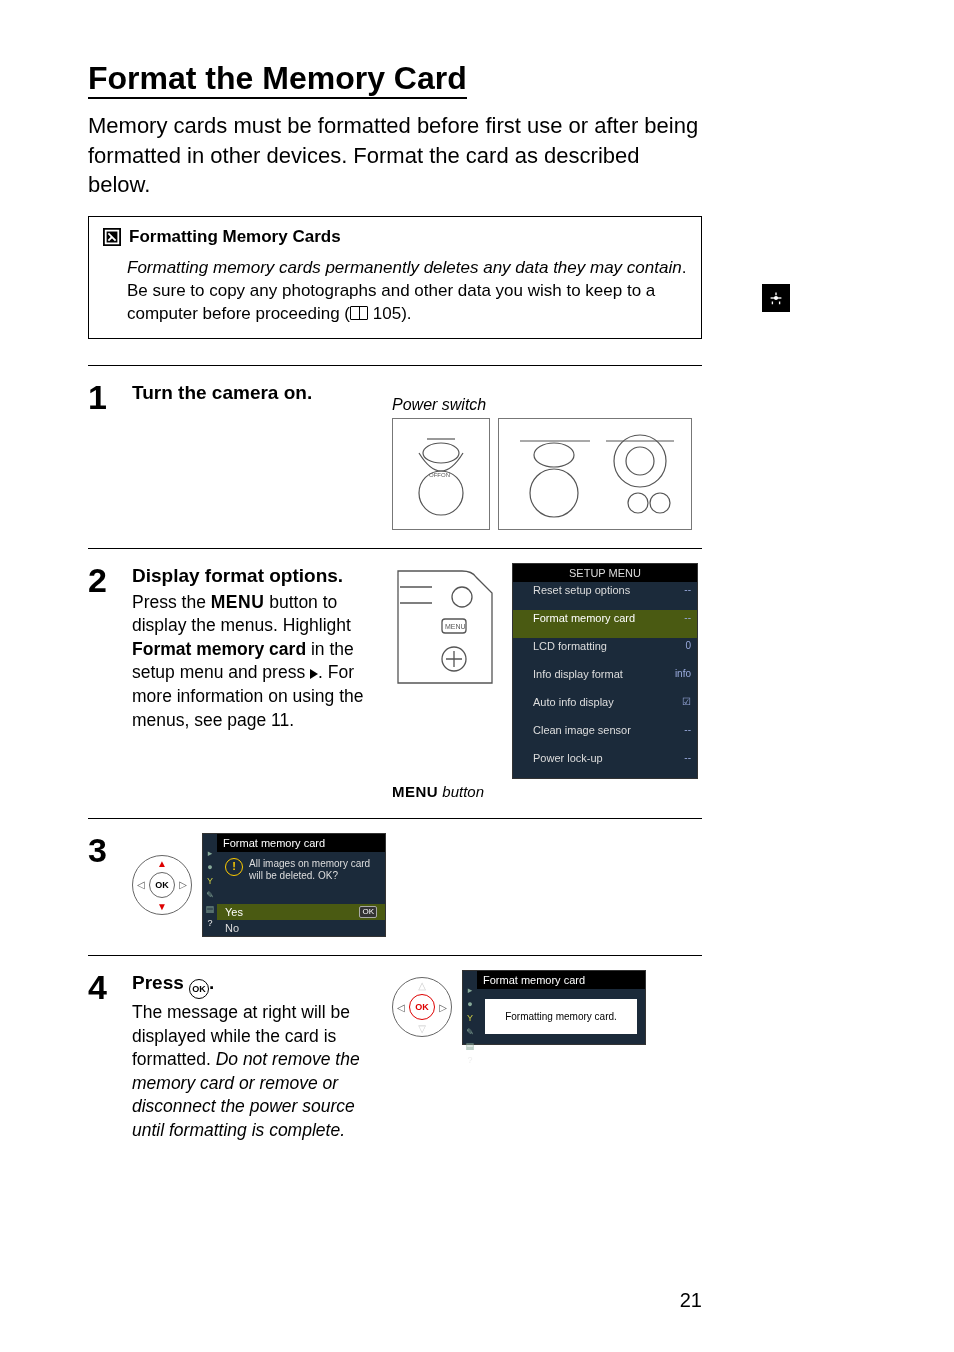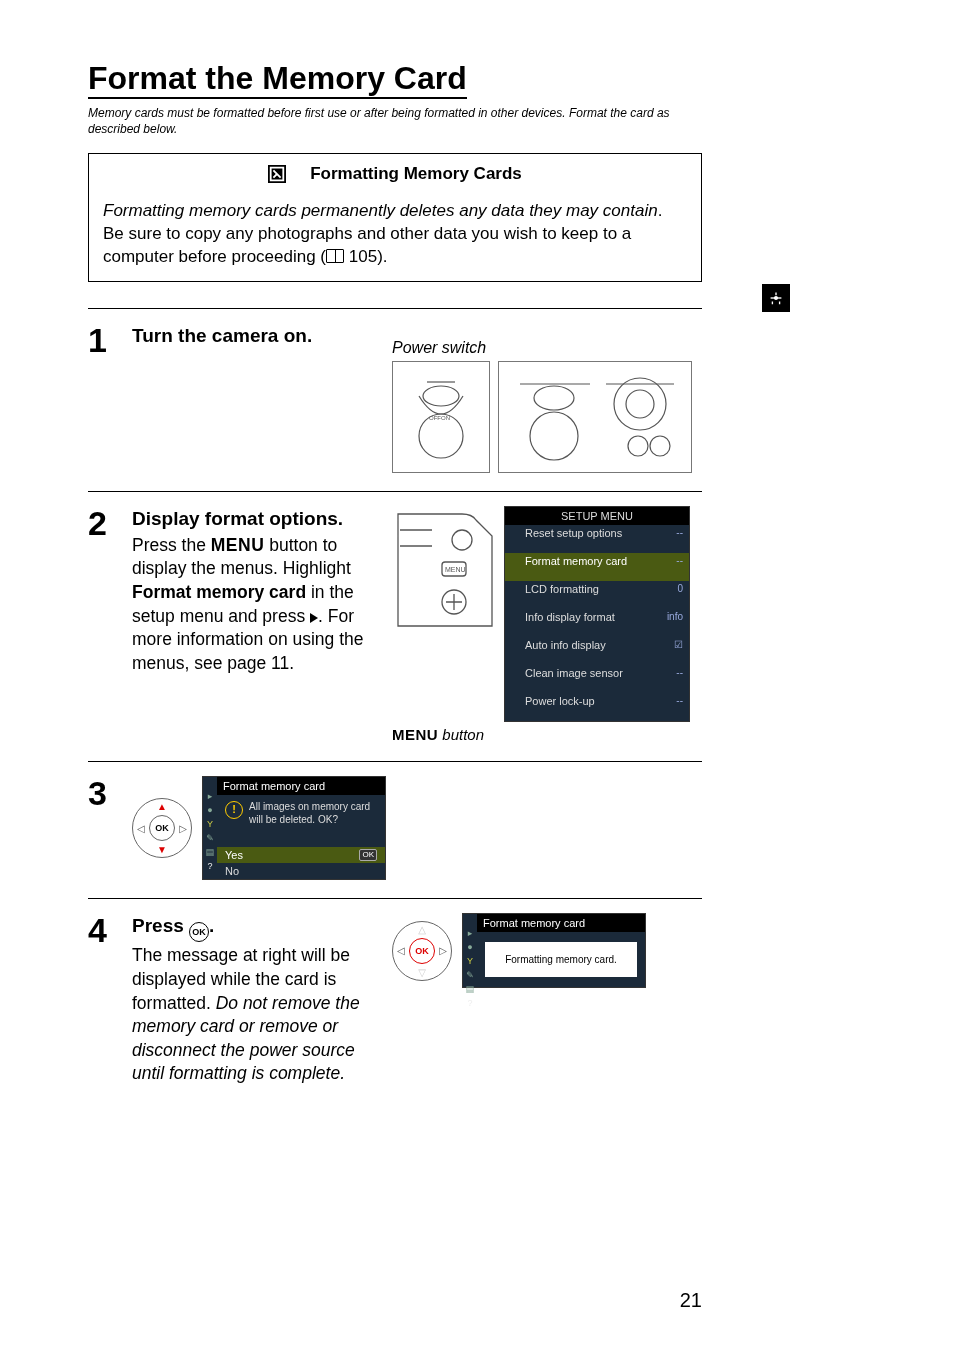--- a/index.html
+++ b/index.html
@@ -17,55 +17,54 @@
     padding: 60px 88px 40px 88px;
   }
   .page-title {
     font-size: 32px;
     font-weight: bold;
     border-bottom: 2px solid #000;
     display: inline-block;
     margin: 0 0 6px 0;
   }
   .intro {
-    font-size: 12px;
+    font-size: 22px;
     line-height: 1.35;
-    margin: 0 0 16px 0;
-    font-style: italic;
+    margin: 6px 0 16px 0;
   }
   .warning-box {
     border: 1px solid #000;
     padding: 10px 14px 12px 14px;
     margin-bottom: 26px;
   }
   .warning-title-row {
     display: flex;
     align-items: center;
-    gap: 24px;
-    margin-bottom: 16px;
-    justify-content: center;
+    gap: 8px;
+    margin-bottom: 10px;
   }
   .warn-icon {
     width: 18px;
     height: 18px;
     display: flex;
     align-items: center;
     justify-content: center;
     background: #000;
     color: #fff;
     font-weight: bold;
     font-size: 14px;
   }
   .warning-title {
     font-weight: bold;
     font-size: 17px;
   }
   .warning-body {
     font-size: 17px;
     line-height: 1.35;
+    margin-left: 24px;
   }
   .warning-body .ital { font-style: italic; }
   .steps { }
   .step {
     border-top: 1px solid #000;
     padding: 14px 0 18px 0;
     display: flex;
     gap: 14px;
   }
   .step:last-child { }
@@ -329,20 +328,21 @@
     gap: 8px;
   }
   .cam-back {
     width: 104px;
     height: 126px;
     position: relative;
   }
   .cam-back svg { width: 100%; height: 100%; }
   .lcd-body {
     position: relative;
+    margin-left: 8px;
   }
   .menu-caption {
     font-size: 15px;
     margin-top: 4px;
   }
   .menu-caption .ital { font-style: italic; }
 </style>
 </head>
 <body>
 

